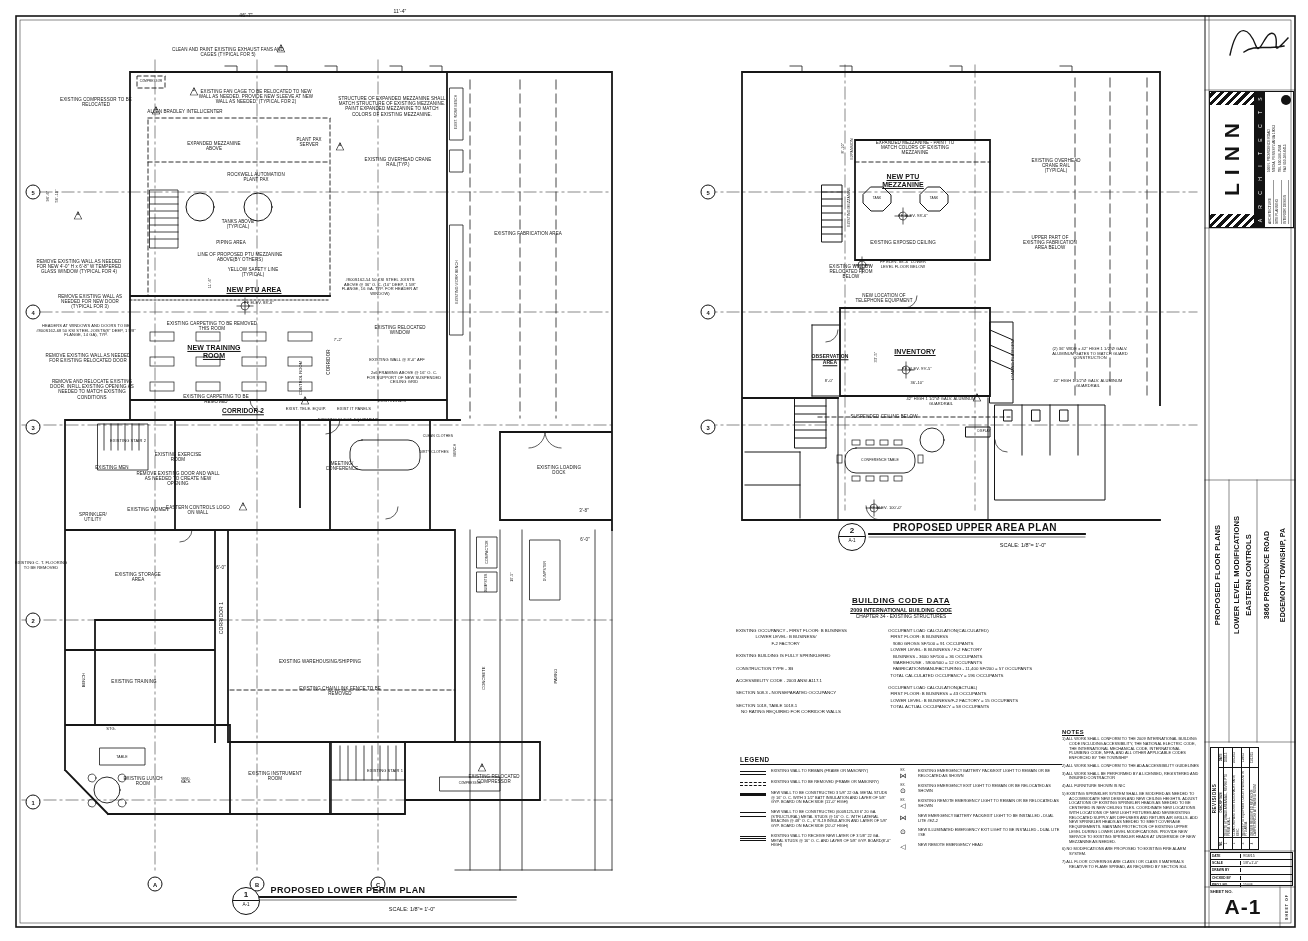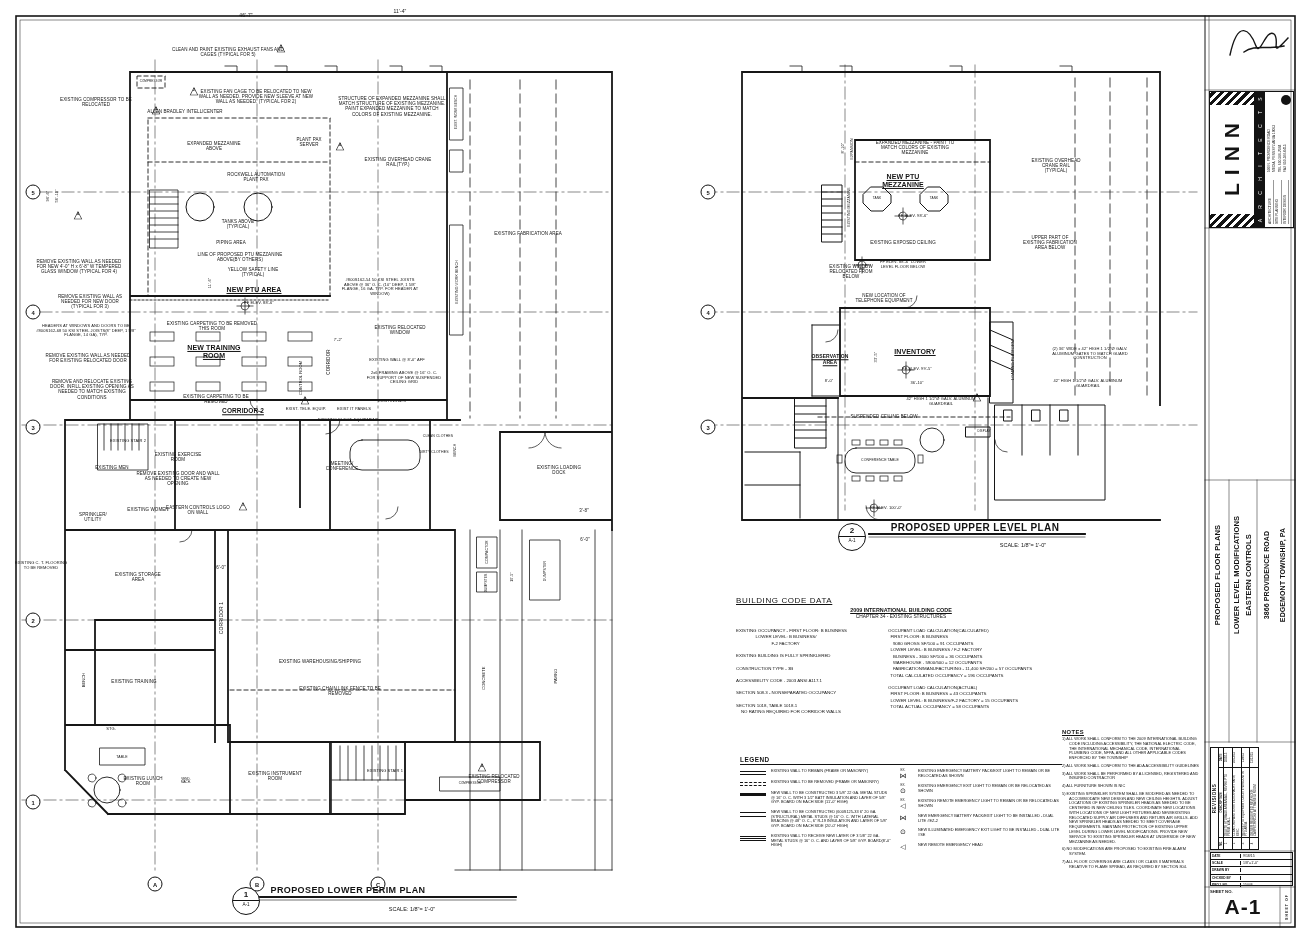--- a/index.html
+++ b/index.html
@@ -18,21 +18,21 @@
   .tri .tno{position:absolute;left:50%;top:58%;transform:translate(-50%,-50%);font-size:3.4px;font-weight:700;}
   
   .ptcirc{position:absolute;width:26px;height:26px;border:1.2px solid #131313;border-radius:50%;
           background:#fff;transform:translate(-50%,-50%);display:flex;flex-direction:column;}
   .ptcirc .num{flex:1;display:flex;align-items:center;justify-content:center;font-size:8px;font-weight:700;}
   .ptcirc .sht{flex:1;display:flex;align-items:flex-start;justify-content:center;font-size:4.6px;border-top:1px solid #131313;padding-top:1px;}
   .pttitle{position:absolute;transform:translate(-50%,-50%);font-weight:700;letter-spacing:.4px;white-space:nowrap;}
   .ptscale{position:absolute;transform:translate(-50%,-50%);font-size:5.5px;white-space:nowrap;}
   
   #bc{position:absolute;left:736px;top:596px;width:330px;}
-  #bc .bct{font-size:8px;font-weight:400;text-decoration:underline;letter-spacing:.6px;}
+  #bc .bct{text-align:center;font-size:8px;font-weight:700;text-decoration:underline;letter-spacing:.6px;}
   #bc .bcs1{text-align:center;font-size:5.4px;font-weight:700;text-decoration:underline;margin-top:2px;}
   #bc .bcs2{text-align:center;font-size:4.8px;margin-top:1px;}
   #bc .cols{display:flex;margin-top:9px;}
   #bc .col{white-space:pre;font-size:4.4px;line-height:1.45;}
   #bc .col.l{width:152px;}
   #bc .col .itm{margin-bottom:6px;}
   
   #legend{position:absolute;left:740px;top:756px;width:322px;}
   #legend .lt{font-size:6.4px;font-weight:700;border-bottom:.8px solid #131313;padding-bottom:1px;letter-spacing:.5px;}
   #legend .lcols{display:flex;margin-top:4px;}
@@ -370,21 +370,21 @@
       <div class="ptcirc" style="left: 246px; top: 901px;">
         <div class="num">1</div>
         <div class="sht">A-1</div>
       </div>
       <div class="pttitle" style="left: 348px; top: 890px; font-size: 9px;">PROPOSED LOWER PERIM PLAN</div>
       <div class="ptscale" style="left: 412px; top: 909px;">SCALE: 1/8"= 1'-0"</div>
       <div class="ptcirc" style="left: 852px; top: 537px;">
         <div class="num">2</div>
         <div class="sht">A-1</div>
       </div>
-      <div class="pttitle" style="left: 975px; top: 527px; font-size: 10px;">PROPOSED UPPER LEVEL PLAN</div>
+      <div class="pttitle" style="left: 975px; top: 527px; font-size: 10px;">PROPOSED UPPER AREA PLAN</div>
       <div class="ptscale" style="left: 1023px; top: 545px;">SCALE: 1/8"= 1'-0"</div>
       <div class="ann vann" style="left: 1218px; top: 575px; font-size: 7.5px; font-weight: 700;">PROPOSED FLOOR PLANS</div>
       <div class="ann vann" style="left: 1237px; top: 575px; font-size: 7.5px; font-weight: 700;">LOWER LEVEL MODIFICATIONS</div>
       <div class="ann vann" style="left: 1249px; top: 575px; font-size: 7.5px; font-weight: 700;">EASTERN CONTROLS</div>
       <div class="ann vann" style="left: 1267px; top: 575px; font-size: 7px; font-weight: 700;">3866 PROVIDENCE ROAD</div>
       <div class="ann vann" style="left: 1283px; top: 575px; font-size: 7px; font-weight: 700;">EDGEMONT TOWNSHIP, PA</div>
     </div>
 
   <div id="bc">
     <div class="bct">BUILDING CODE DATA</div>

